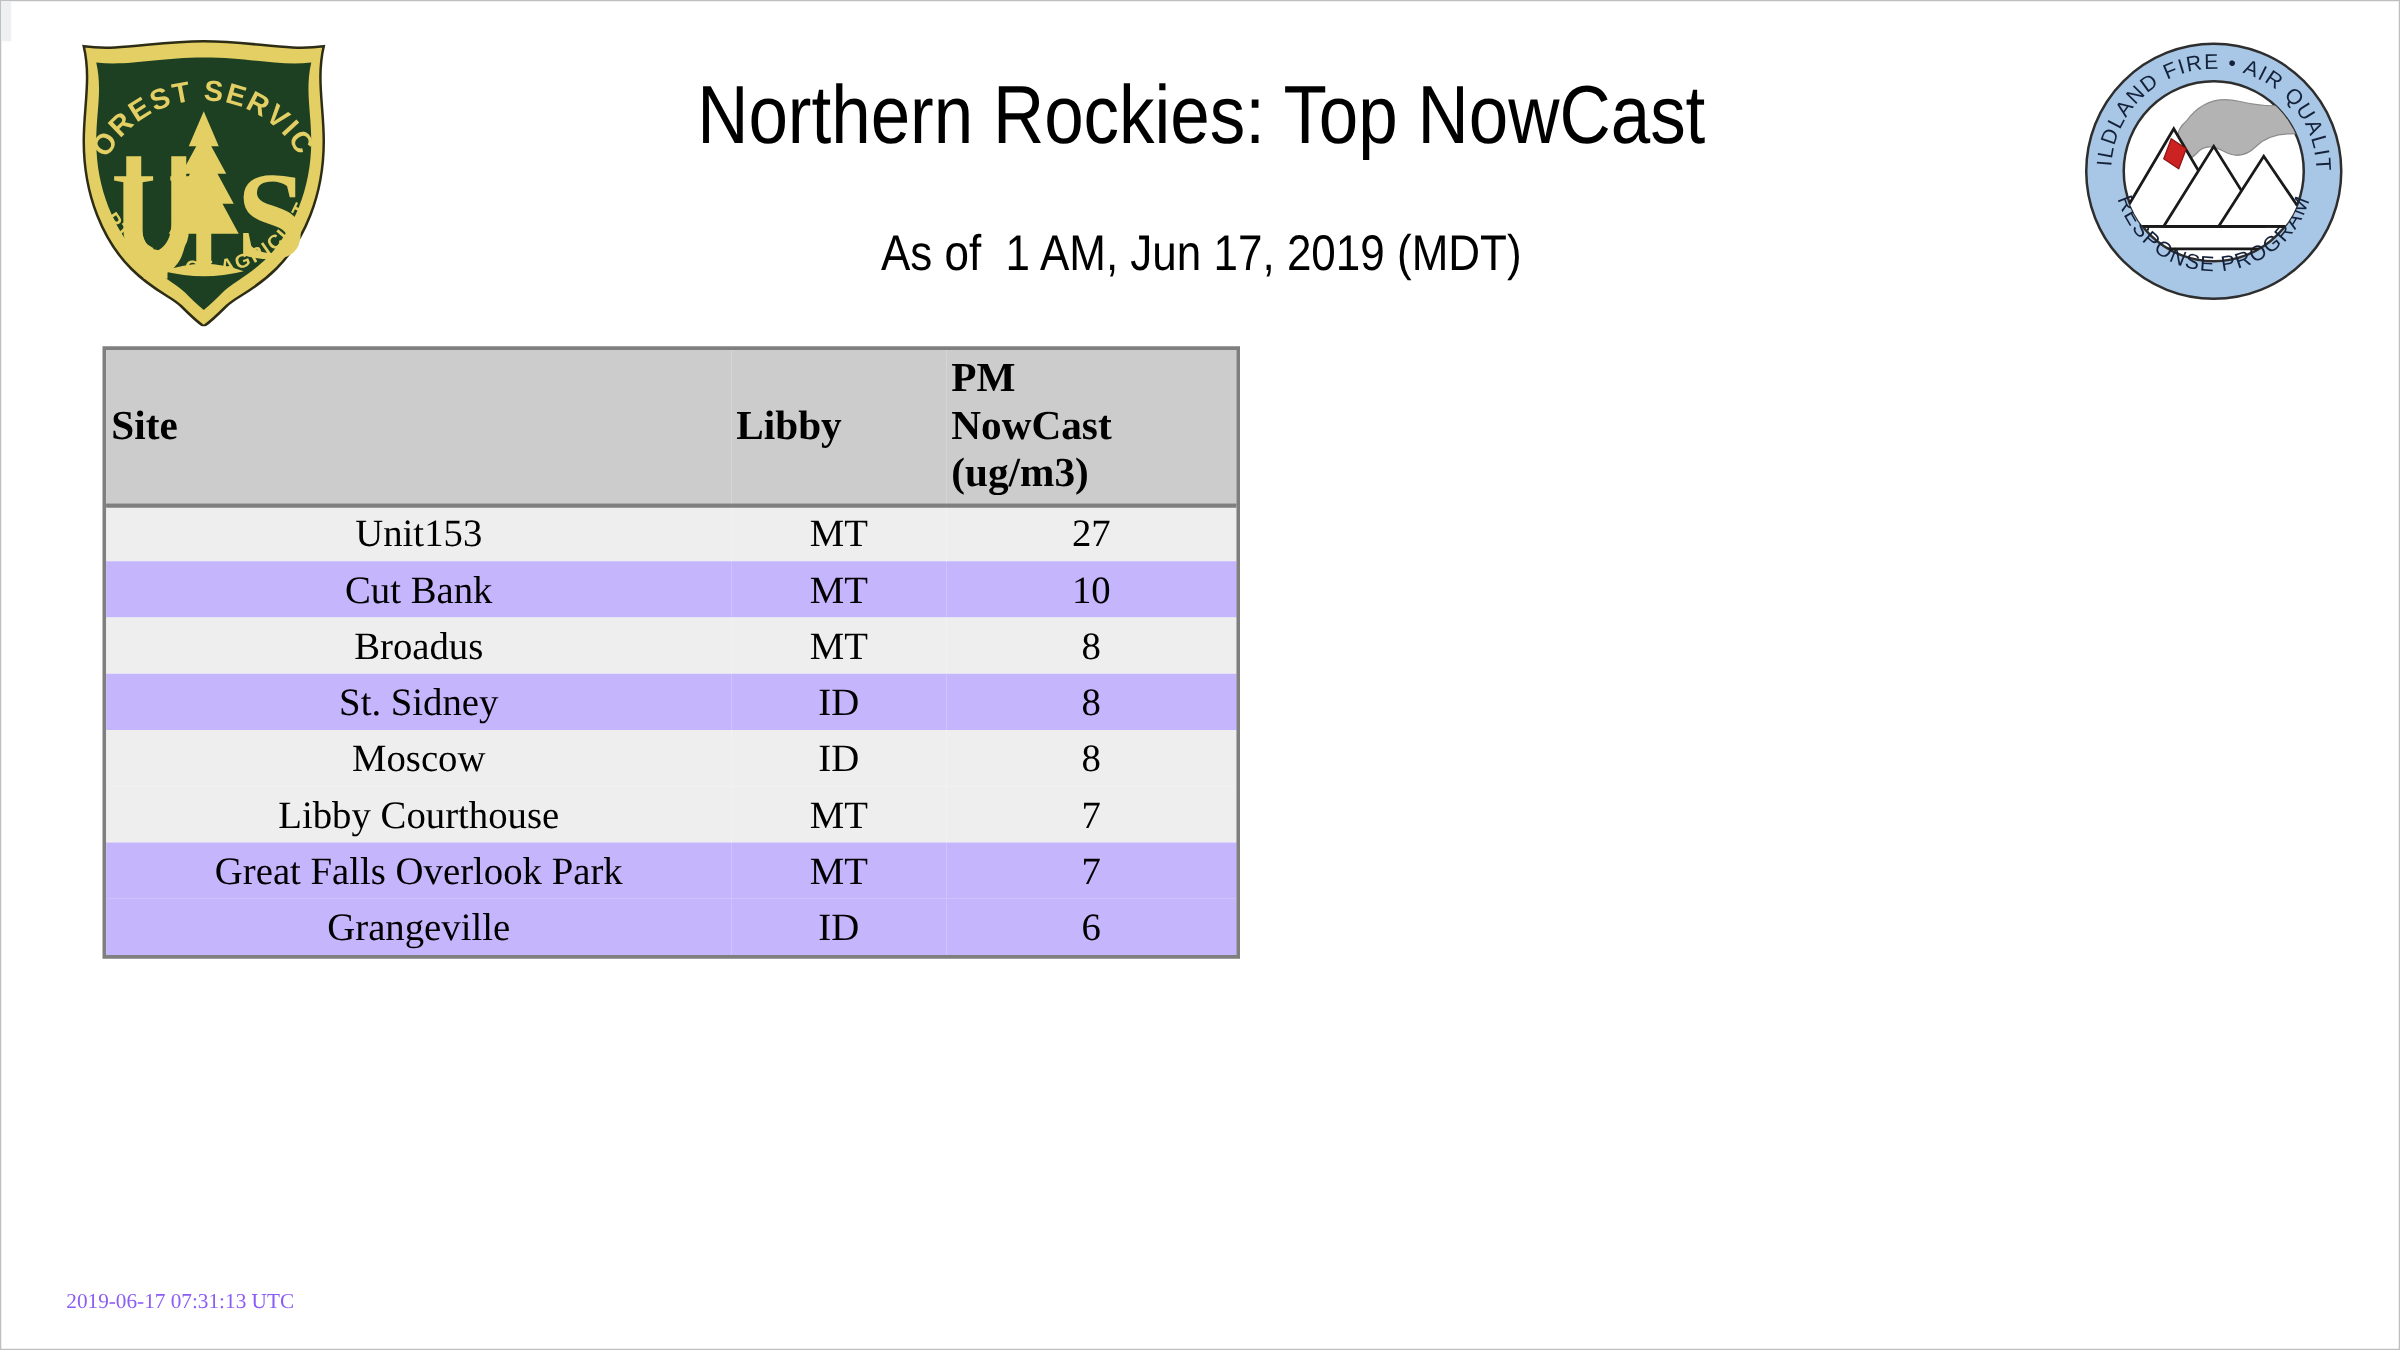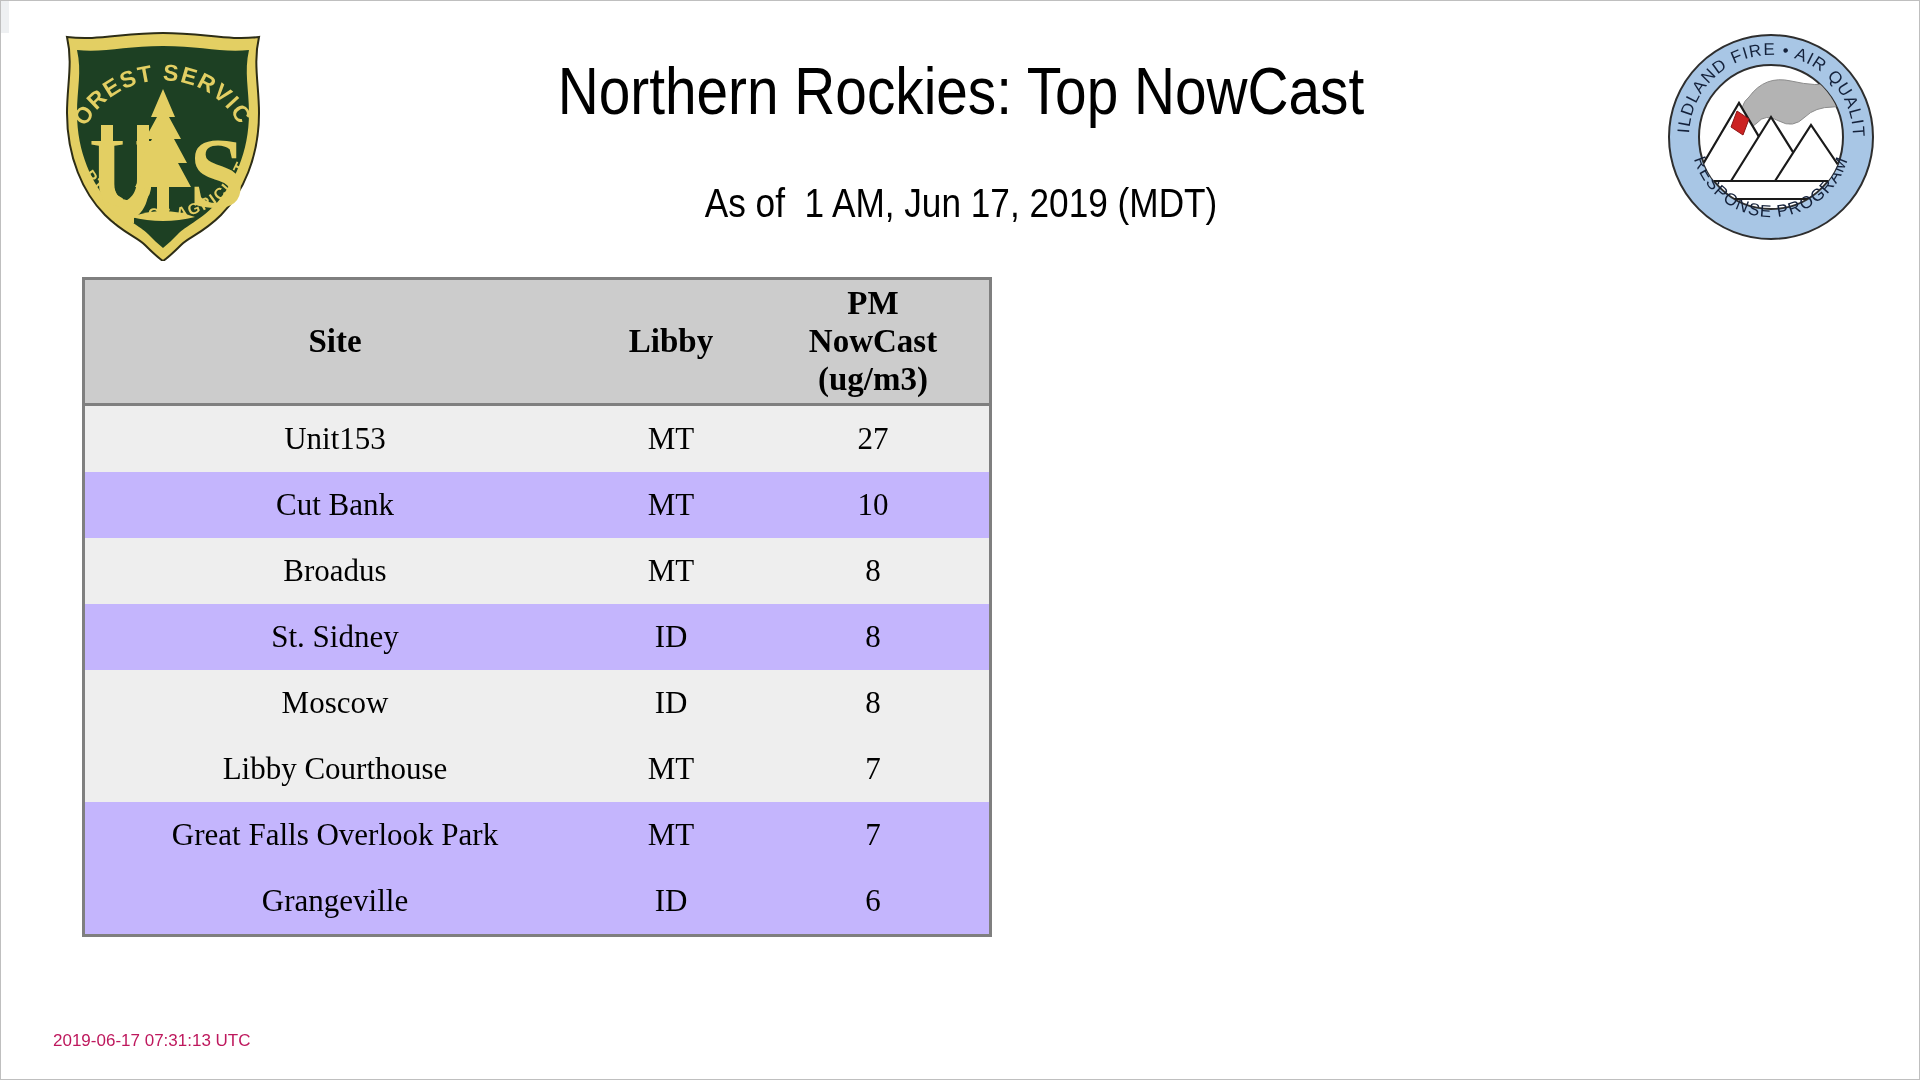--- a/index.html
+++ b/index.html
@@ -109,57 +109,57 @@
     background: #cccccc;
   }
   thead.nc-head th {
     border: 0;
     border-bottom: 3px solid #7f7f7f;
     font-family: "Liberation Serif", serif;
     font-size: 33px;
     line-height: 38px;
     font-weight: bold;
     color: #000000;
-    text-align: center;
+    text-align: left;
     vertical-align: middle;
     height: 124px;
     padding: 0 4px;
     box-sizing: border-box;
   }
   thead.nc-head th .hdr-lines {
     display: block;
     white-space: pre-line;
   }
 
   tbody.nc-body td {
     border: 0;
-    height: 60px;
-    padding: 16px 6px;
+    height: 45px;
+    padding: 0 6px;
     box-sizing: border-box;
     font-family: "Liberation Serif", serif;
     font-size: 31px;
     line-height: 34px;
     font-weight: 400;
     color: #000000;
     text-align: center;
     vertical-align: middle;
     white-space: nowrap;
   }
   tbody.nc-body tr.row-odd  { background: #eeeeee; }
   tbody.nc-body tr.row-even { background: #c4b5fd; }
 
   
   #footer-timestamp {
     position: absolute;
     left: 52px;
     top: 1030px;
-    font-family: Liberation Sans, sans-serif;
+    font-family: Liberation Serif, serif;
     font-size: 17px;
     line-height: 20px;
-    color: #be185d;
+    color: #8b5cf6;
     white-space: nowrap;
   }
 </style>
 </head>
 <body>
 
 <div id="page">
 
   <div class="corner-artifact"></div>
 

